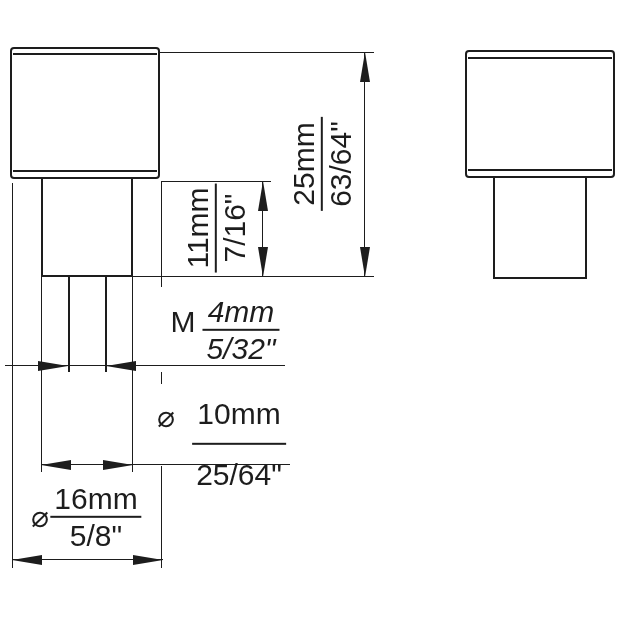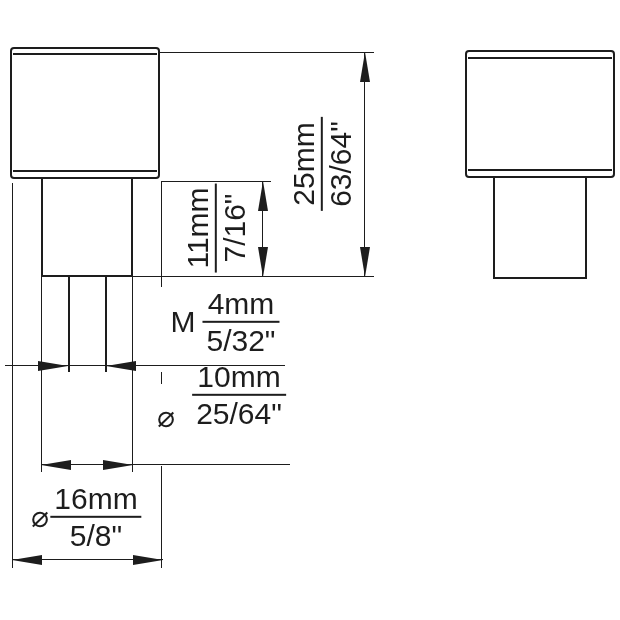--- a/index.html
+++ b/index.html
@@ -96,28 +96,28 @@
       <span>63/64"</span>
     </div>
 
     <div class="frac rot" style="left:216px;top:228px;">
       <span>11mm</span>
       <span class="bar"></span>
       <span>7/16"</span>
     </div>
 
     <div class="txt" style="left:183px;top:322px;">M</div>
-    <div class="frac" style="left:241px;top:322px;">
+    <div class="frac" style="left:241px;top:330px;font-style:italic;">
       <span>4mm</span>
       <span class="bar"></span>
       <span>5/32"</span>
     </div>
 
     <div class="txt dia" style="left:166px;top:417px;">⌀</div>
-    <div class="frac" style="left:239px;top:395px;">
+    <div class="frac" style="left:239px;top:444px;gap:12px;">
       <span>10mm</span>
       <span class="bar"></span>
       <span>25/64"</span>
     </div>
 
     <div class="txt dia" style="left:40px;top:517px;">⌀</div>
     <div class="frac" style="left:96px;top:517px;">
       <span>16mm</span>
       <span class="bar"></span>
       <span>5/8"</span>

